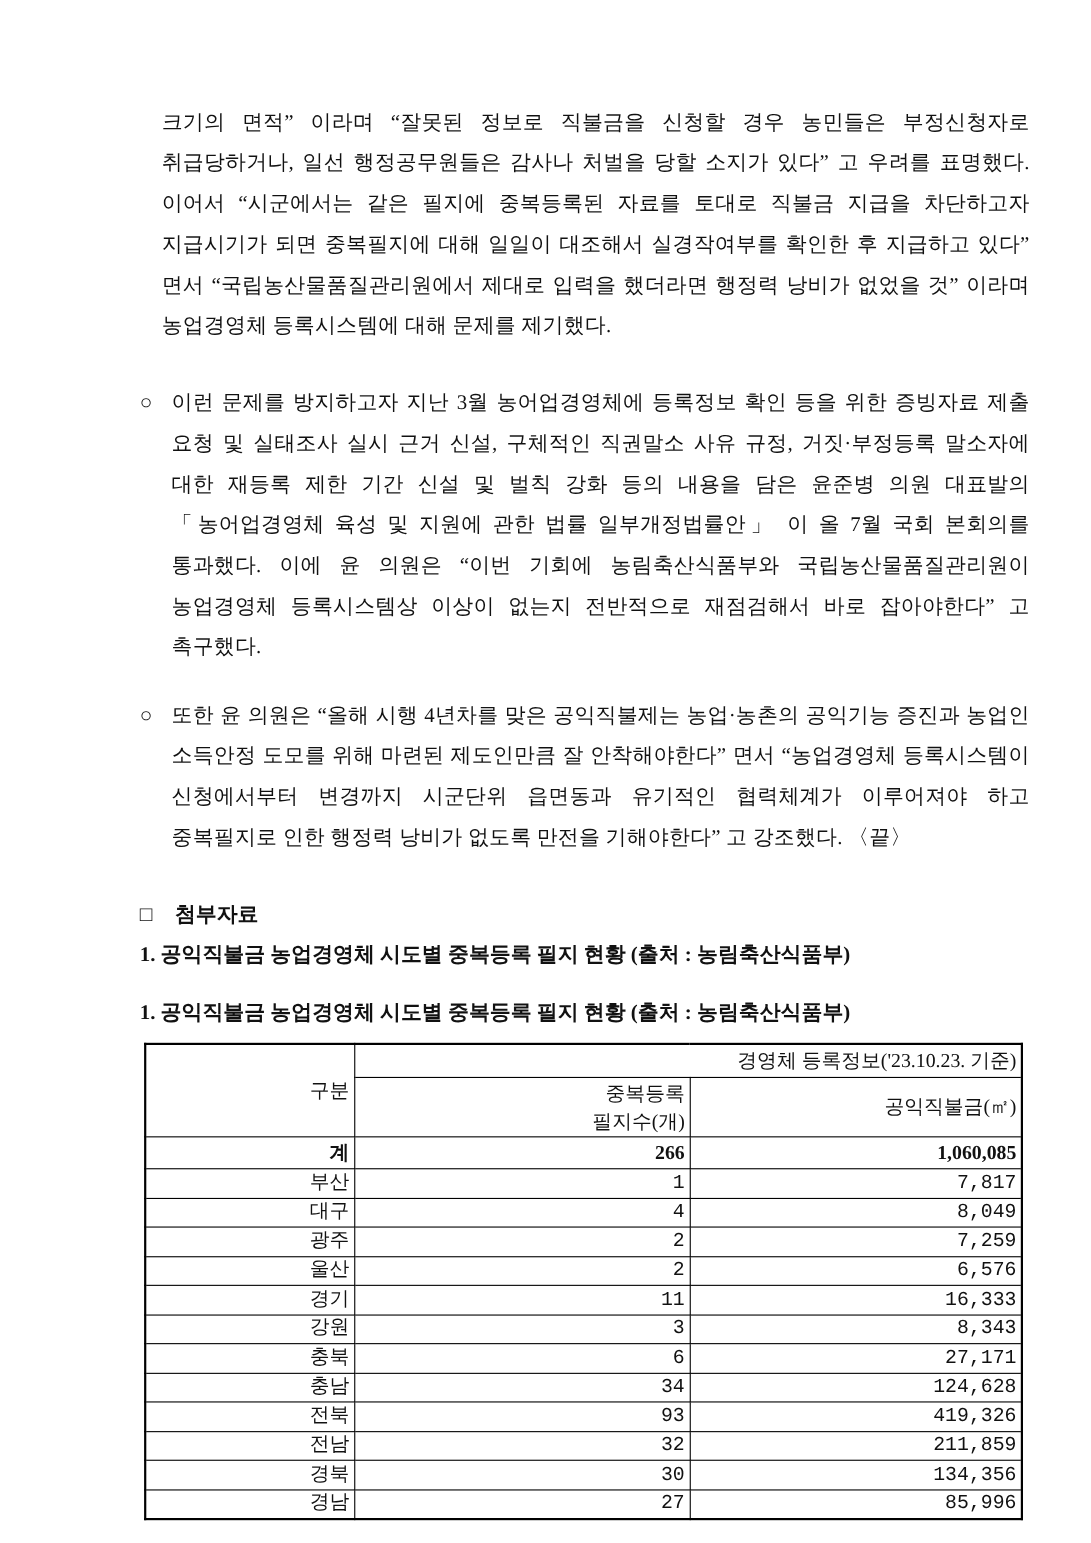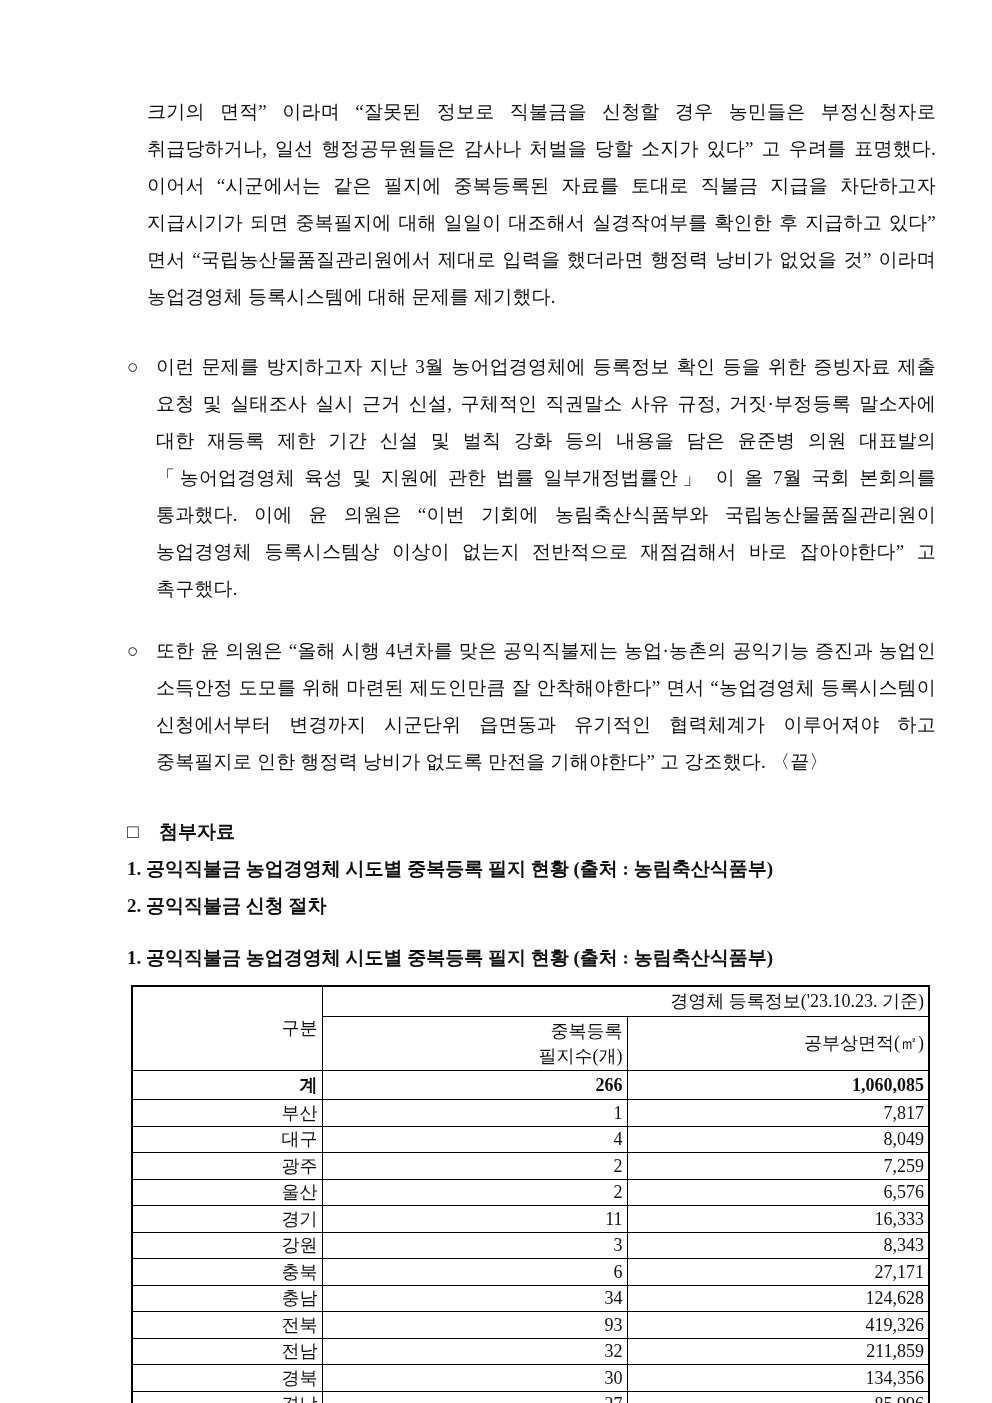--- a/index.html
+++ b/index.html
@@ -88,21 +88,21 @@
     border: 1.5px solid #000;
     text-align: right;
     vertical-align: middle;
     font-size: 18px;
     padding: 0 4px;
     line-height: 1.35;
   }
   tr.hrow1 td { height: 29px; }
   tr.hrow2 td { height: 53px; }
   tr.total-row td { height: 28px; font-weight: bold; }
-  tr.data-row td { height: 25.5px; }
+  tr.data-row td { height: 25.5px; font-family: Liberation Mono, monospace; }
 </style>
 </head>
 <body>
 
 <div class="page">
 
   <div class="para continuation">크기의 면적” 이라며 “잘못된 정보로 직불금을 신청할 경우 농민들은 부정신청자로 취급당하거나, 일선 행정공무원들은 감사나 처벌을 당할 소지가 있다” 고 우려를 표명했다. 이어서 “시군에서는 같은 필지에 중복등록된 자료를 토대로 직불금 지급을 차단하고자 지급시기가 되면 중복필지에 대해 일일이 대조해서 실경작여부를 확인한 후 지급하고 있다” 면서 “국립농산물품질관리원에서 제대로 입력을 했더라면 행정력 낭비가 없었을 것” 이라며 농업경영체 등록시스템에 대해 문제를 제기했다.</div>
 
   <div class="para bullet-para mt-p2">
     <span class="bullet">○</span>
@@ -113,41 +113,40 @@
     <span class="bullet">○</span>
     <span class="ptext">또한 윤 의원은 “올해 시행 4년차를 맞은 공익직불제는 농업·농촌의 공익기능 증진과 농업인 소득안정 도모를 위해 마련된 제도인만큼 잘 안착해야한다” 면서 “농업경영체 등록시스템이 신청에서부터 변경까지 시군단위 읍면동과 유기적인 협력체계가 이루어져야 하고 중복필지로 인한 행정력 낭비가 없도록 만전을 기해야한다” 고 강조했다. 〈끝〉</span>
   </div>
 
   <div class="attach-head">
     <span class="checkbox">□</span>
     <span>첨부자료</span>
   </div>
 
   <div class="attach-item">1. 공익직불금 농업경영체 시도별 중복등록 필지 현황 (출처 : 농림축산식품부)</div>
-  <div class="attach-item">2. 공익직불금 신청 절차</div>
 
   <div class="table-title">1. 공익직불금 농업경영체 시도별 중복등록 필지 현황 (출처 : 농림축산식품부)</div>
 
   <table class="region-table">
     <colgroup>
       <col style="width:190px">
       <col style="width:305px">
       <col style="width:302px">
     </colgroup>
     <tbody>
       <tr class="hrow1">
         <td rowspan="2">구분</td>
         <td colspan="2">경영체 등록정보('23.10.23. 기준)</td>
       </tr>
       <tr class="hrow2">
         <td>
           <span style="display:block">중복등록</span>
           <span style="display:block">필지수(개)</span>
         </td>
-        <td>공부상면적(㎡)</td>
+        <td>공익직불금(㎡)</td>
       </tr>
       <tr class="total-row">
         <td>계</td>
         <td>266</td>
         <td>1,060,085</td>
       </tr>
       <tr class="data-row">
         <td>부산</td>
         <td>1</td>
         <td>7,817</td>

